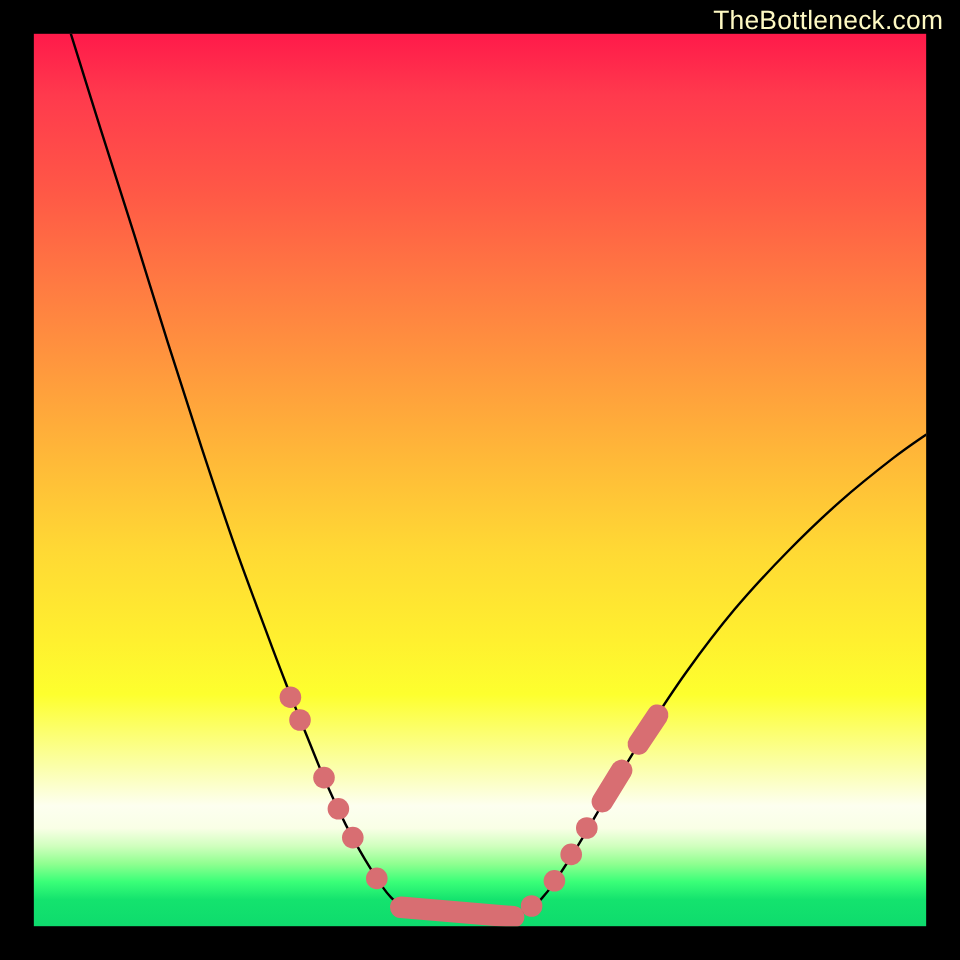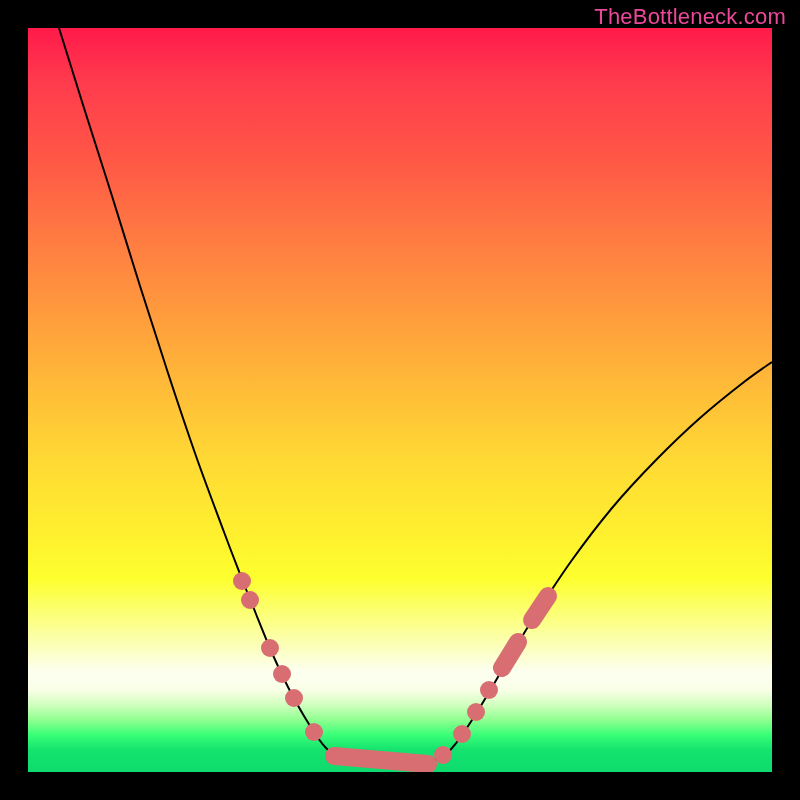--- a/index.html
+++ b/index.html
@@ -46,21 +46,21 @@
   svg.plot {
     position: absolute;
     inset: 0;
     width: 744px;
     height: 744px;
   }
   .watermark {
     position: absolute;
     top: 4px;
     right: 14px;
-    color: #ec4899;
+    color: #fef9c3;
     font-size: 22px;
     letter-spacing: 0.2px;
   }
 </style>
 </head>
 <body>
 
 <div class="frame">
   <div class="gradient"></div>
   <svg class="plot" viewBox="0 0 744 744">

